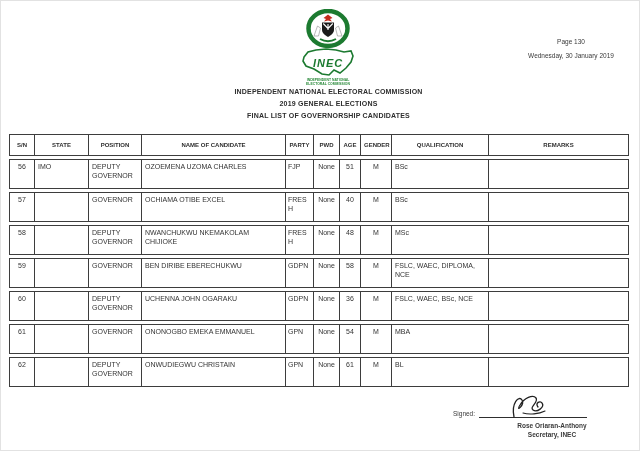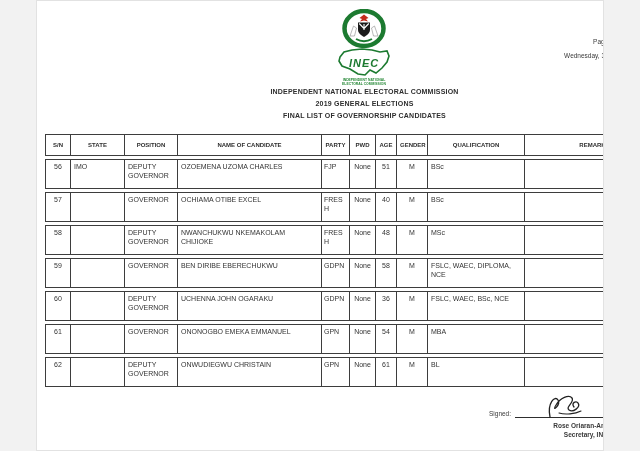--- a/index.html
+++ b/index.html
@@ -1,18 +1,18 @@
 <!DOCTYPE html>
 <html><head>
 <meta charset="utf-8">
 <style>
   html,body { margin:0; padding:0; }
   body { font-family: "Liberation Sans", sans-serif; background:#f2f2f2; }
   .page {
-    position:relative; width:568px; height:451px; margin:0 auto;
+    position:relative; width:640px; height:451px; margin:0 auto;
     background:#ffffff; box-sizing:border-box; border:1px solid #e2e2e2;
     color:#333; overflow:hidden;
   }
   
   .page-info { position:absolute; top:37px; left:510px; width:120px; text-align:center; }
   .page-info .pnum  { font-size:6.5px; margin:0 0 7px 0; color:#3a3a3a; }
   .page-info .pdate { font-size:6.5px; margin:0; color:#3a3a3a; }
   
   .logo-wrap { position:absolute; top:8px; left:327px; transform:translateX(-50%); }
   

